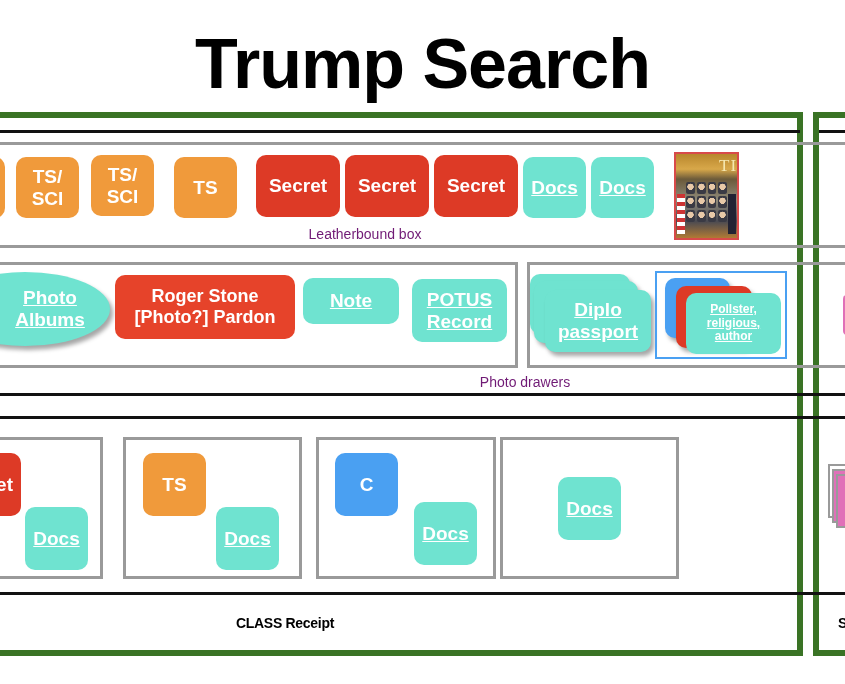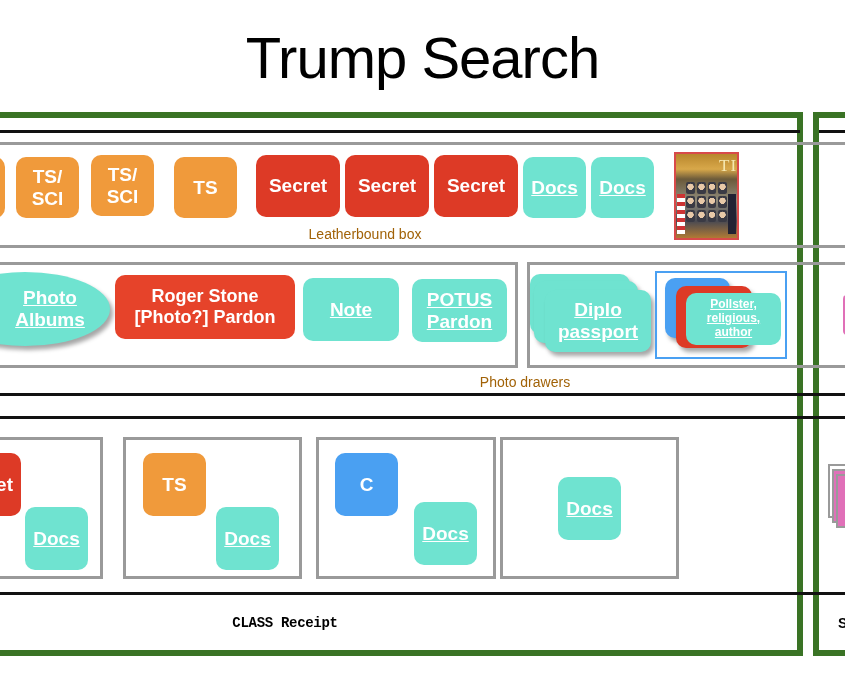--- a/index.html
+++ b/index.html
@@ -1,37 +1,37 @@
 <!DOCTYPE html>
 <html><head>
 <meta charset="utf-8">
 <style>
   * { box-sizing: border-box; margin: 0; padding: 0; }
   html, body { width: 845px; height: 684px; background: #ffffff; overflow: hidden; }
   body { position: relative; font-family: "Liberation Sans", "DejaVu Sans", sans-serif; }
 
   .abs { position: absolute; }
-  .title { left: 0; width: 845px; top: 24px; text-align: center; font-size: 58px; font-weight: 400; color: #000; letter-spacing: -1px; font-family: "Liberation Sans", sans-serif; }
+  .title { left: 0; width: 845px; top: 24px; text-align: center; font-size: 70px; font-weight: 700; color: #000; letter-spacing: -1px; font-family: "Liberation Sans", sans-serif; }
 
   .green-frame { border: 6px solid #3a7325; }
   .black-line { height: 3px; background: #111; }
   .gray-line { height: 3px; background: #9a9a9a; }
   .gray-box { border: 3px solid #9a9a9a; background: transparent; }
 
   .tag { display: flex; align-items: center; justify-content: center; text-align: center;
          color: #fff; font-weight: 700; border-radius: 10px; line-height: 1.15; }
   .orange { background: #f09a3b; }
   .red { background: #dd3a26; }
   .red2 { background: #e6432a; }
   .teal { background: #6fe3d0; text-decoration: underline; }
   .blue { background: #4aa0f2; }
   .pink { background: #e070b8; }
   .shadow { box-shadow: 3px 4px 4px rgba(0,0,0,0.35); }
 
-  .label { font-size: 14px; color: #a16207; text-align: center; }
+  .label { font-size: 14px; color: #701a75; text-align: center; }
   .label-bold { font-size: 14px; font-weight: 700; color: #000; text-align: center; letter-spacing: -0.3px; }
 
   .time-cover { border: 2px solid #d84a4a; background: linear-gradient(180deg,#b8862c 0%,#d8a84a 18%,#6b5a3a 30%,#8f8a7a 55%,#4a4a52 80%,#b07a34 100%); overflow: hidden; }
   .time-cover .mast { position:absolute; left:0; right:0; top:2px; text-align:center; color:#f5e7b0; font-family:"Liberation Serif", serif; font-size:17px; letter-spacing:1px;padding-left:43px; }
   .time-cover .faces { position:absolute; left:10px; right:10px; top:28px; bottom:16px; display:grid; grid-template-columns: repeat(4,1fr); gap:2px; }
   .time-cover .faces span { background: radial-gradient(circle at 50% 40%, #e8c9a8 0 35%, #3a3a44 40% 100%); border-radius: 2px; }
   .time-cover .flag-l { position:absolute; left:1px; top:40px; width:8px; height:40px; background: repeating-linear-gradient(180deg,#c33 0 4px,#fff 4px 8px); }
   .time-cover .flag-r { position:absolute; right:1px; top:40px; width:8px; height:40px; background:#223; }
 </style>
 </head>
@@ -82,33 +82,33 @@
 </div>
 
 <div class="abs label" style="left:250px; top:226px; width:230px;">Leatherbound box</div>
 
 <div class="abs gray-box" style="left:-10px; top:262px; width:528px; height:106px;"></div>
 <div class="abs gray-box" style="left:527px; top:262px; width:340px; height:106px;"></div>
 
 <div class="abs tag teal shadow" style="left:-60px; top:272px; width:170px; height:74px; border-radius:50%; font-size:19px; padding-left:50px;">Photo Albums</div>
 <div class="abs tag red2" style="left:115px; top:275px; width:180px; height:64px; font-size:18px; white-space:pre-line;">Roger Stone
 [Photo?] Pardon</div>
-<div class="abs tag teal" style="left:303px; top:278px; width:96px; height:63px; font-size:19px;">Note</div>
+<div class="abs tag teal" style="left:303px; top:278px; width:96px; height:46px; font-size:19px;">Note</div>
 <div class="abs tag teal" style="left:412px; top:279px; width:95px; height:63px; font-size:19px; white-space:pre-line;">POTUS
-Pardon</div>
+Record</div>
 
 <div class="abs tag teal shadow" style="left:530px; top:274px; width:100px; height:60px;"></div>
 <div class="abs tag teal shadow" style="left:534px; top:281px; width:104px; height:62px;"></div>
 <div class="abs tag teal shadow" style="left:545px; top:290px; width:106px; height:62px; font-size:19px; white-space:pre-line;">Diplo
 passport</div>
 
 <div class="abs" style="left:655px; top:271px; width:132px; height:88px; border:2px solid #4aa0f2;"></div>
 <div class="abs tag blue shadow" style="left:665px; top:278px; width:65px; height:60px;"></div>
 <div class="abs tag red shadow" style="left:676px; top:286px; width:76px; height:62px;"></div>
-<div class="abs tag teal" style="left:686px; top:293px; width:95px; height:52px; font-size:12px; white-space:pre-line;">Pollster,
+<div class="abs tag teal" style="left:686px; top:293px; width:95px; height:61px; font-size:12px; white-space:pre-line;">Pollster,
 religious,
 author</div>
 
 <div class="abs tag pink" style="left:843px; top:295px; width:12px; height:40px; border-radius:4px;"></div>
 
 <div class="abs label" style="left:420px; top:374px; width:210px;">Photo drawers</div>
 
 <div class="abs black-line" style="left:0; top:393px; width:845px;"></div>
 <div class="abs black-line" style="left:0; top:416px; width:845px;"></div>
 
@@ -127,14 +127,14 @@
 <div class="abs gray-box" style="left:500px; top:437px; width:179px; height:142px;"></div>
 <div class="abs tag teal" style="left:558px; top:477px; width:63px; height:63px; font-size:19px;">Docs</div>
 
 <div class="abs" style="left:828px; top:464px; width:20px; height:64px;">
   <div class="abs" style="left:0; top:0; width:24px; height:54px; border:2px solid #9a9a9a; background:#fff;"></div>
   <div class="abs" style="left:4px; top:5px; width:24px; height:54px; border:2px solid #9a9a9a; background:#e070b8;"></div>
   <div class="abs" style="left:8px; top:10px; width:24px; height:54px; border:2px solid #9a9a9a; background:#e070b8;"></div>
 </div>
 
 <div class="abs black-line" style="left:0; top:592px; width:845px;"></div>
-<div class="abs label-bold" style="left:180px; top:615px; width:210px;font-family:Liberation Mono, monospace;">CLASS Receipt</div>
+<div class="abs label-bold" style="left:180px; top:615px; width:210px;">CLASS Receipt</div>
 <div class="abs label-bold" style="left:838px; top:615px; width:12px; text-align:left;">S</div>
 
 </body></html>

